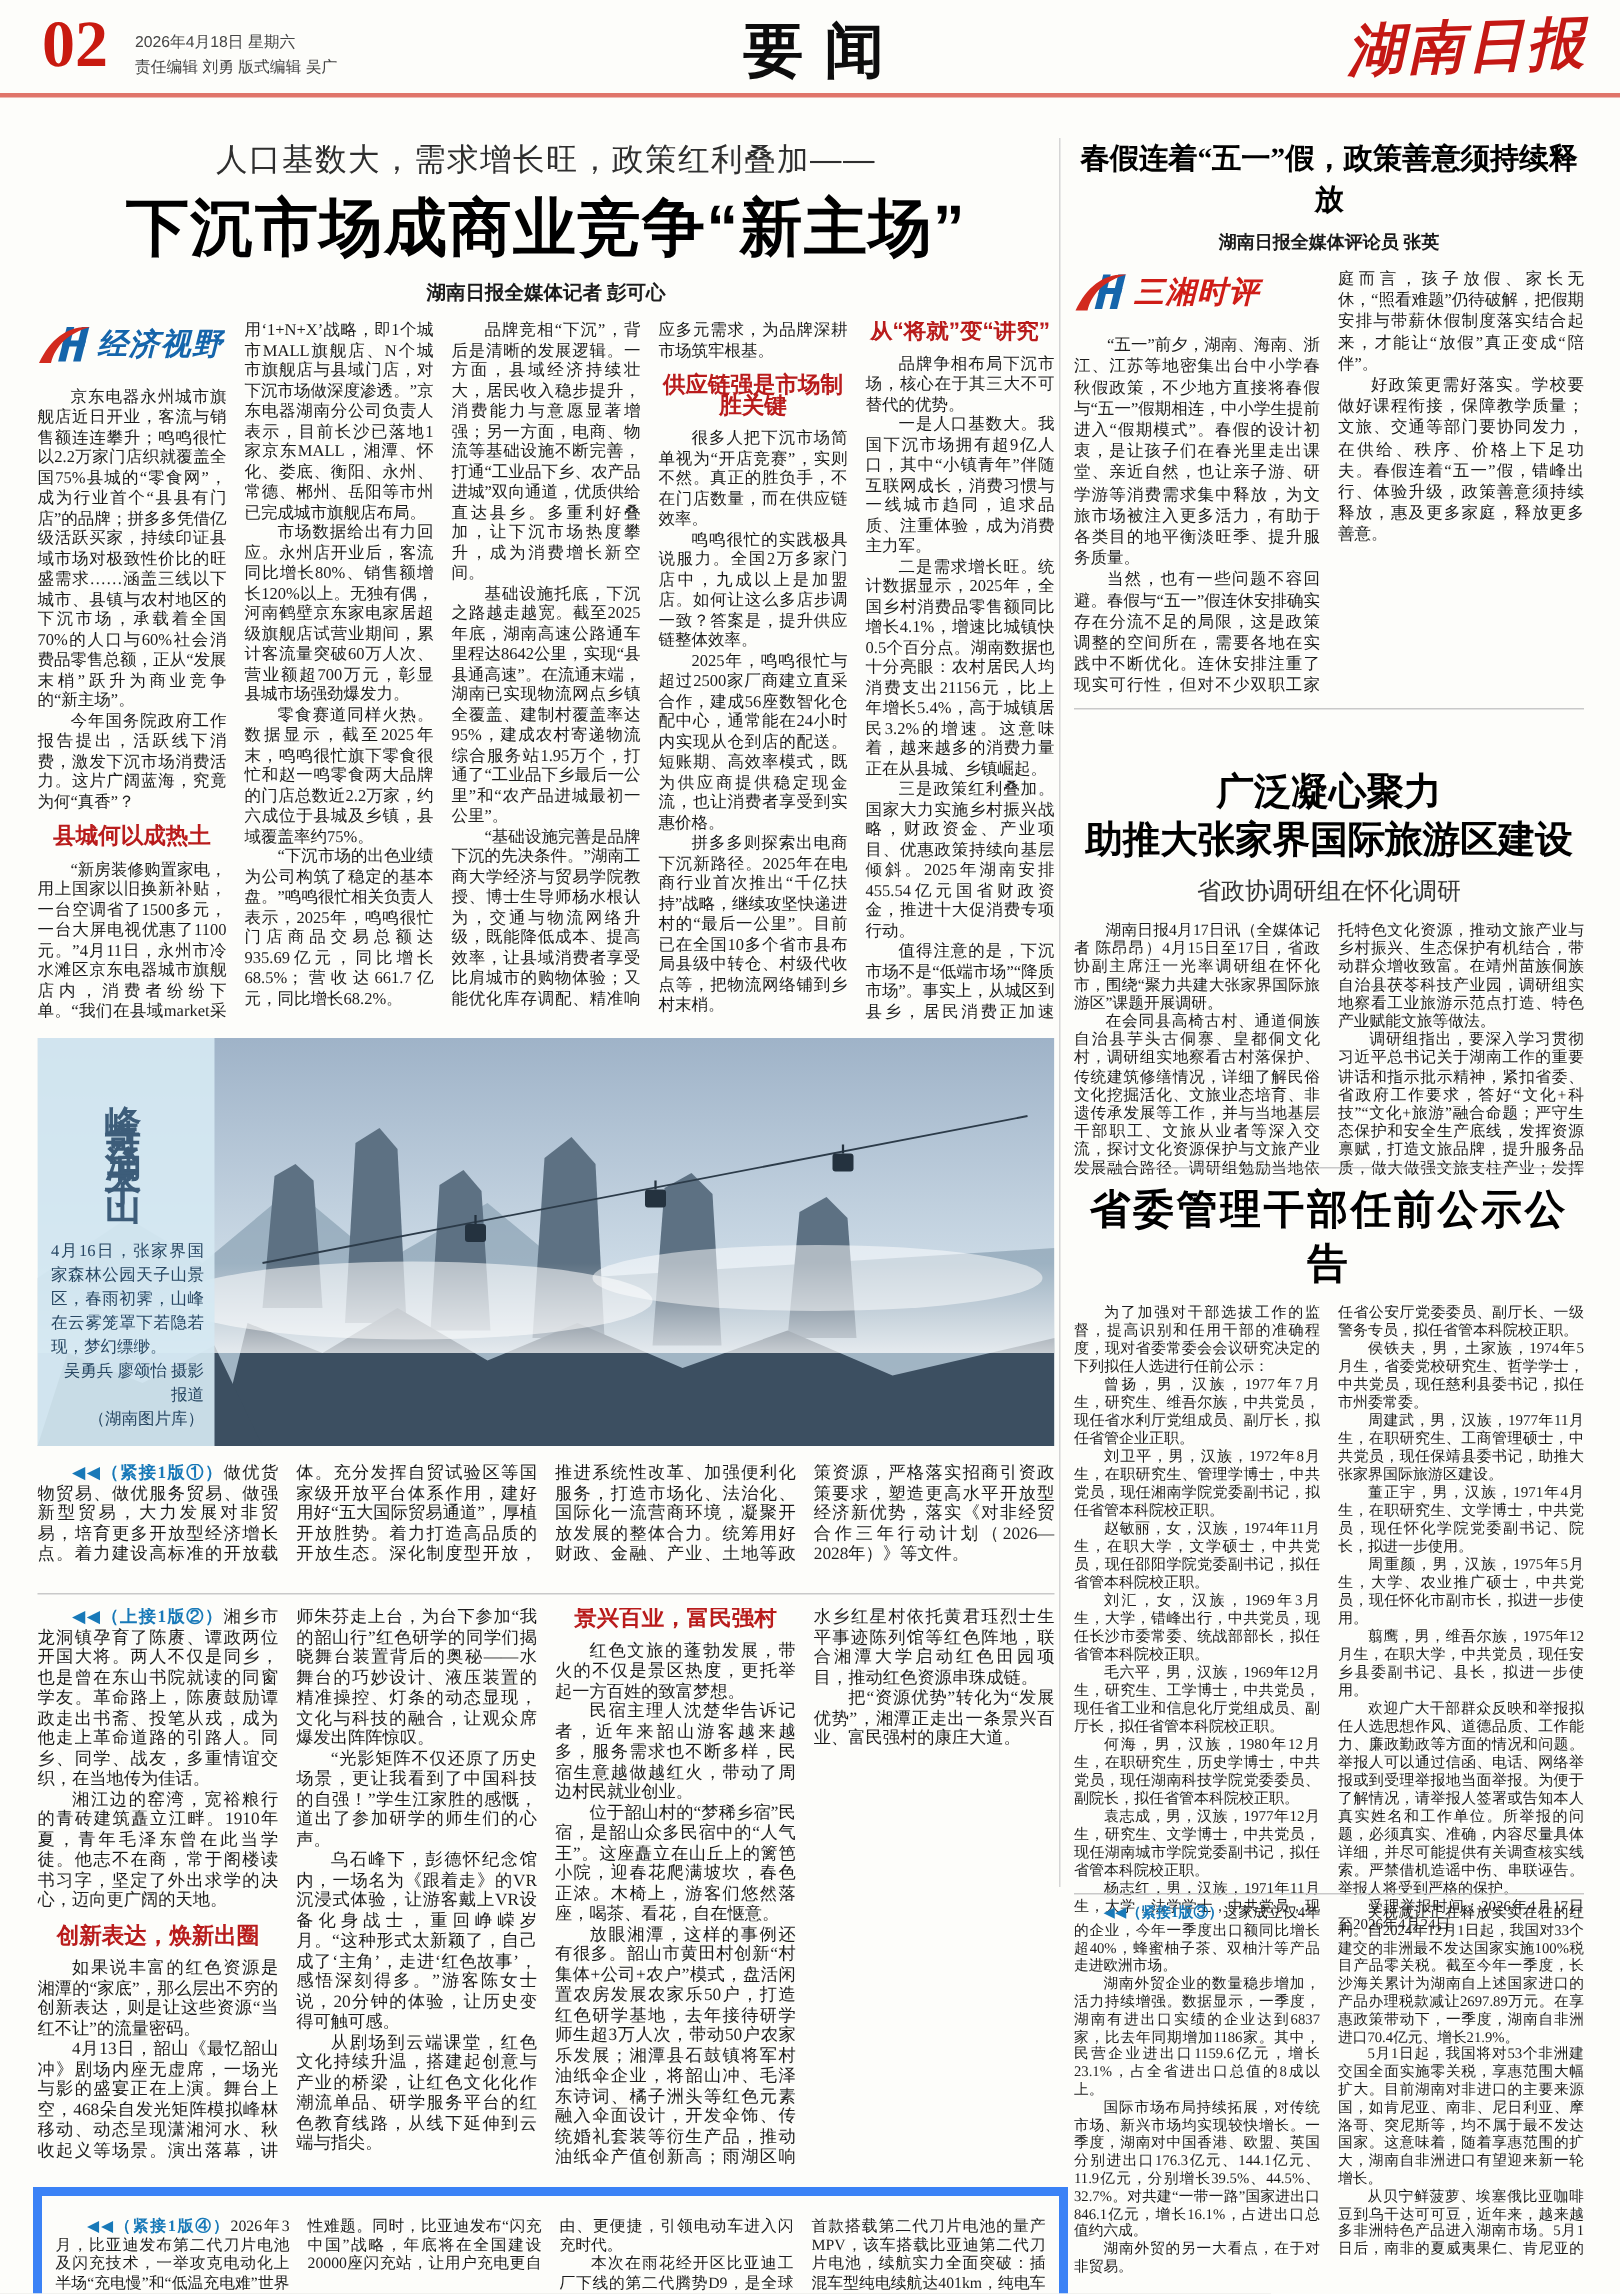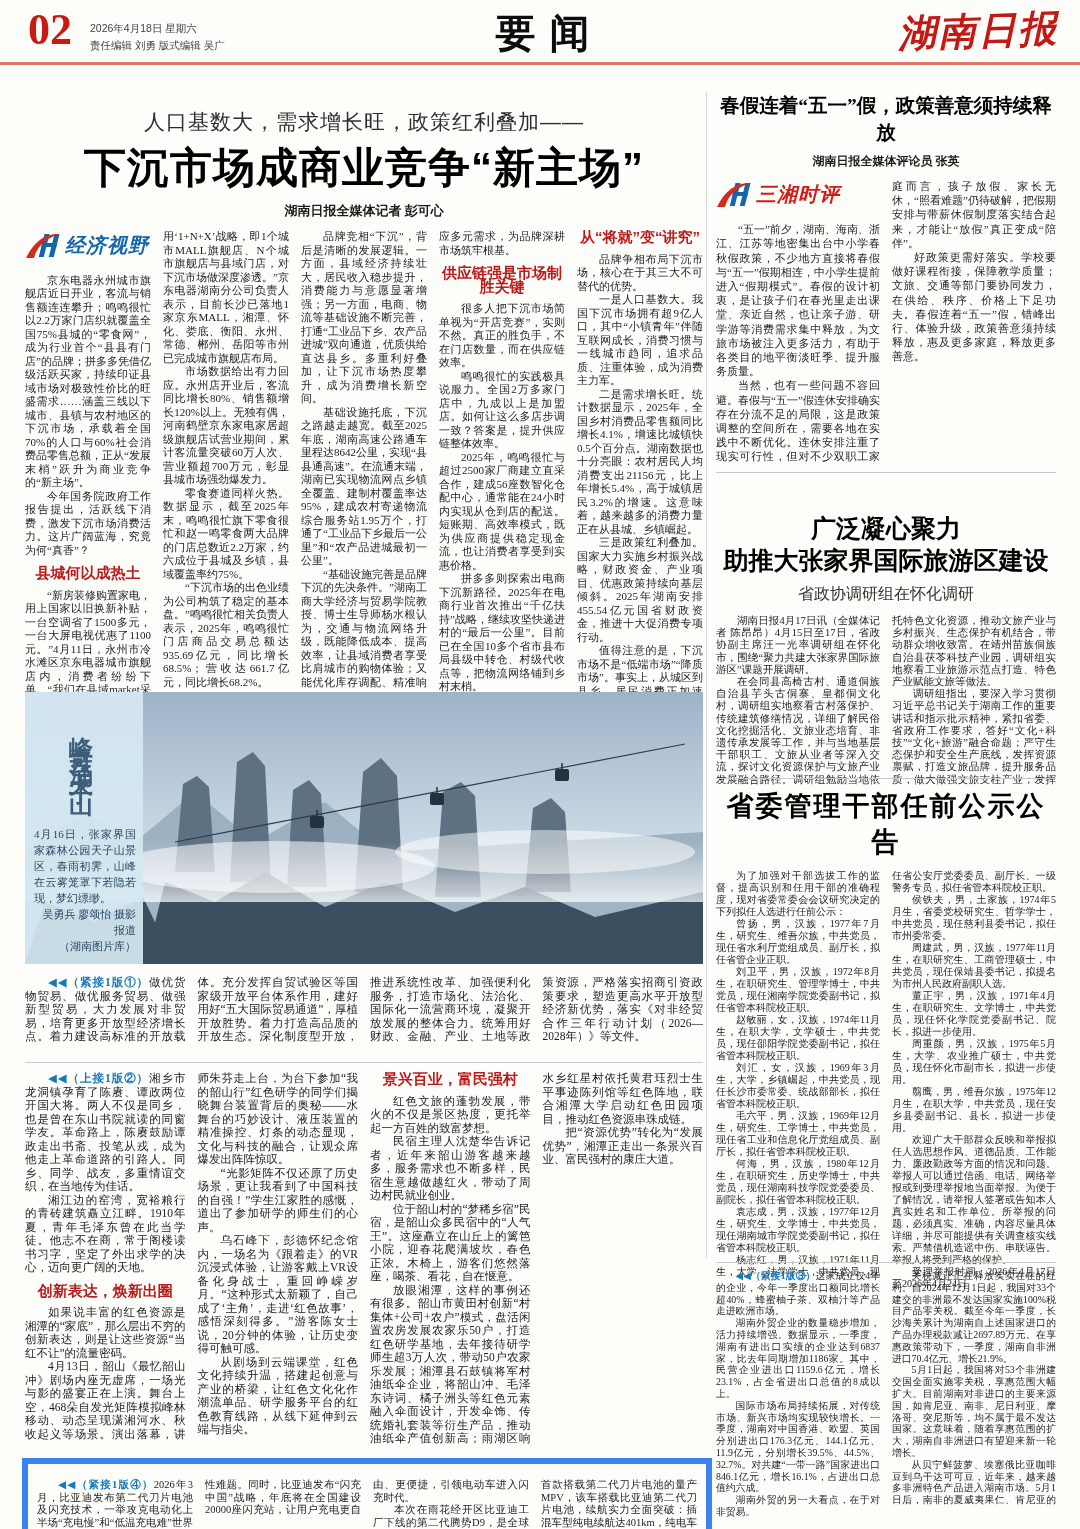--- a/index.html
+++ b/index.html
@@ -14,21 +14,21 @@
             font-style:italic;transform:rotate(-2deg);letter-spacing:2px;}
   .hdr-rule{position:absolute;left:0;top:62px;width:1080px;height:3px;background:#e0756a;}
   
   .body{text-align:justify;column-gap:12px;column-fill:auto;overflow:hidden;}
   .body p{margin:0;text-indent:2em;}
   .sub{text-align:center;font-weight:bold;font-size:15px;margin:9px 0;text-indent:0;
        font-family:"Liberation Sans","DejaVu Sans",sans-serif;color:#b91c1c;}
   .marker{color:#1879b8;font-weight:bold;}
   .body b{font-weight:normal;}
   
-  .main-art{position:absolute;left:25px;top:108px;width:678px;}
+  .main-art{position:absolute;left:25px;top:92px;width:678px;}
   .kicker{text-align:center;font-size:21px;color:#2e2e2e;letter-spacing:1px;font-family:"Liberation Sans","DejaVu Sans",sans-serif;}
   .main-head{text-align:center;font-size:42px;font-weight:900;color:#000;margin:4px 0 2px;
              font-family:"Liberation Sans","DejaVu Sans",sans-serif;letter-spacing:1px;}
   .byline{text-align:center;font-size:13px;font-weight:bold;margin:6px 0 10px;}
   .main-body{column-count:5;height:478px;font-size:11px;line-height:13.5px;}
   
   .col-logo{break-inside:avoid;display:block;margin:2px 0 10px;text-indent:0;}
   .col-logo .lbl{font-size:20px;font-weight:900;font-style:italic;letter-spacing:1px;
       font-family:"Liberation Sans","DejaVu Sans",sans-serif;vertical-align:8px;margin-left:4px;}
   .lbl-blue{color:#1565ab;} .lbl-red{color:#cf1d17;}
@@ -216,27 +216,27 @@
   </div>
   <div class="hdiv2"></div>
 
   <div class="right notice" style="position:absolute;">
     <div class="notice-h">省委管理干部任前公示公告</div>
     <div class="body notice-body">
         <p>为了加强对干部选拔工作的监督，提高识别和任用干部的准确程度，现对省委常委会会议研究决定的下列拟任人选进行任前公示：</p>
         <p>曾扬，男，汉族，1977年7月生，研究生、维吾尔族，中共党员，现任省水利厅党组成员、副厅长，拟任省管企业正职。</p>
         <p>刘卫平，男，汉族，1972年8月生，在职研究生、管理学博士，中共党员，现任湘南学院党委副书记，拟任省管本科院校正职。</p>
         <p>赵敏丽，女，汉族，1974年11月生，在职大学，文学硕士，中共党员，现任邵阳学院党委副书记，拟任省管本科院校正职。</p>
-        <p>刘汇，女，汉族，1969年3月生，大学，乡镇崛起，中共党员，现任长沙市委常委、统战部部长，拟任省管本科院校正职。</p>
+        <p>刘汇，女，汉族，1969年3月生，大学，错峰出行，中共党员，现任长沙市委常委、统战部部长，拟任省管本科院校正职。</p>
         <p>毛六平，男，汉族，1969年12月生，研究生、工学博士，中共党员，现任省工业和信息化厅党组成员、副厅长，拟任省管本科院校正职。</p>
         <p>何海，男，汉族，1980年12月生，在职研究生，历史学博士，中共党员，现任湖南科技学院党委委员、副院长，拟任省管本科院校正职。</p>
         <p>袁志成，男，汉族，1977年12月生，研究生、文学博士，中共党员，现任湖南城市学院党委副书记，拟任省管本科院校正职。</p>
         <p>杨志红，男，汉族，1971年11月生，大学，法学学士，中共党员，现任省公安厅党委委员、副厅长、一级警务专员，拟任省管本科院校正职。</p>
         <p>侯铁夫，男，土家族，1974年5月生，省委党校研究生、哲学学士，中共党员，现任慈利县委书记，拟任市州委常委。</p>
-        <p>周建武，男，汉族，1977年11月生，在职研究生、工商管理硕士，中共党员，现任保靖县委书记，拟提名为市州人民政府副职人选。</p>
+        <p>周建武，男，汉族，1977年11月生，在职研究生、工商管理硕士，中共党员，现任保靖县委书记，助推大张家界国际旅游区建设。</p>
         <p>董正宇，男，汉族，1971年4月生，在职研究生、文学博士，中共党员，现任怀化学院党委副书记、院长，拟进一步使用。</p>
         <p>周重颜，男，汉族，1975年5月生，大学、农业推广硕士，中共党员，现任怀化市副市长，拟进一步使用。</p>
         <p>翦鹰，男，维吾尔族，1975年12月生，在职大学，中共党员，现任安乡县委副书记、县长，拟进一步使用。</p>
         <p>欢迎广大干部群众反映和举报拟任人选思想作风、道德品质、工作能力、廉政勤政等方面的情况和问题。举报人可以通过信函、电话、网络举报或到受理举报地当面举报。为便于了解情况，请举报人签署或告知本人真实姓名和工作单位。所举报的问题，必须真实、准确，内容尽量具体详细，并尽可能提供有关调查核实线索。严禁借机造谣中伤、串联诬告。举报人将受到严格的保护。</p>
         <p><b>受理举报时间：</b>2026年4月17日至2026年4月24日</p>
       </div>
   </div>
   <div class="hdiv3"></div>
 
   <div class="right jump3" style="position:absolute;">

